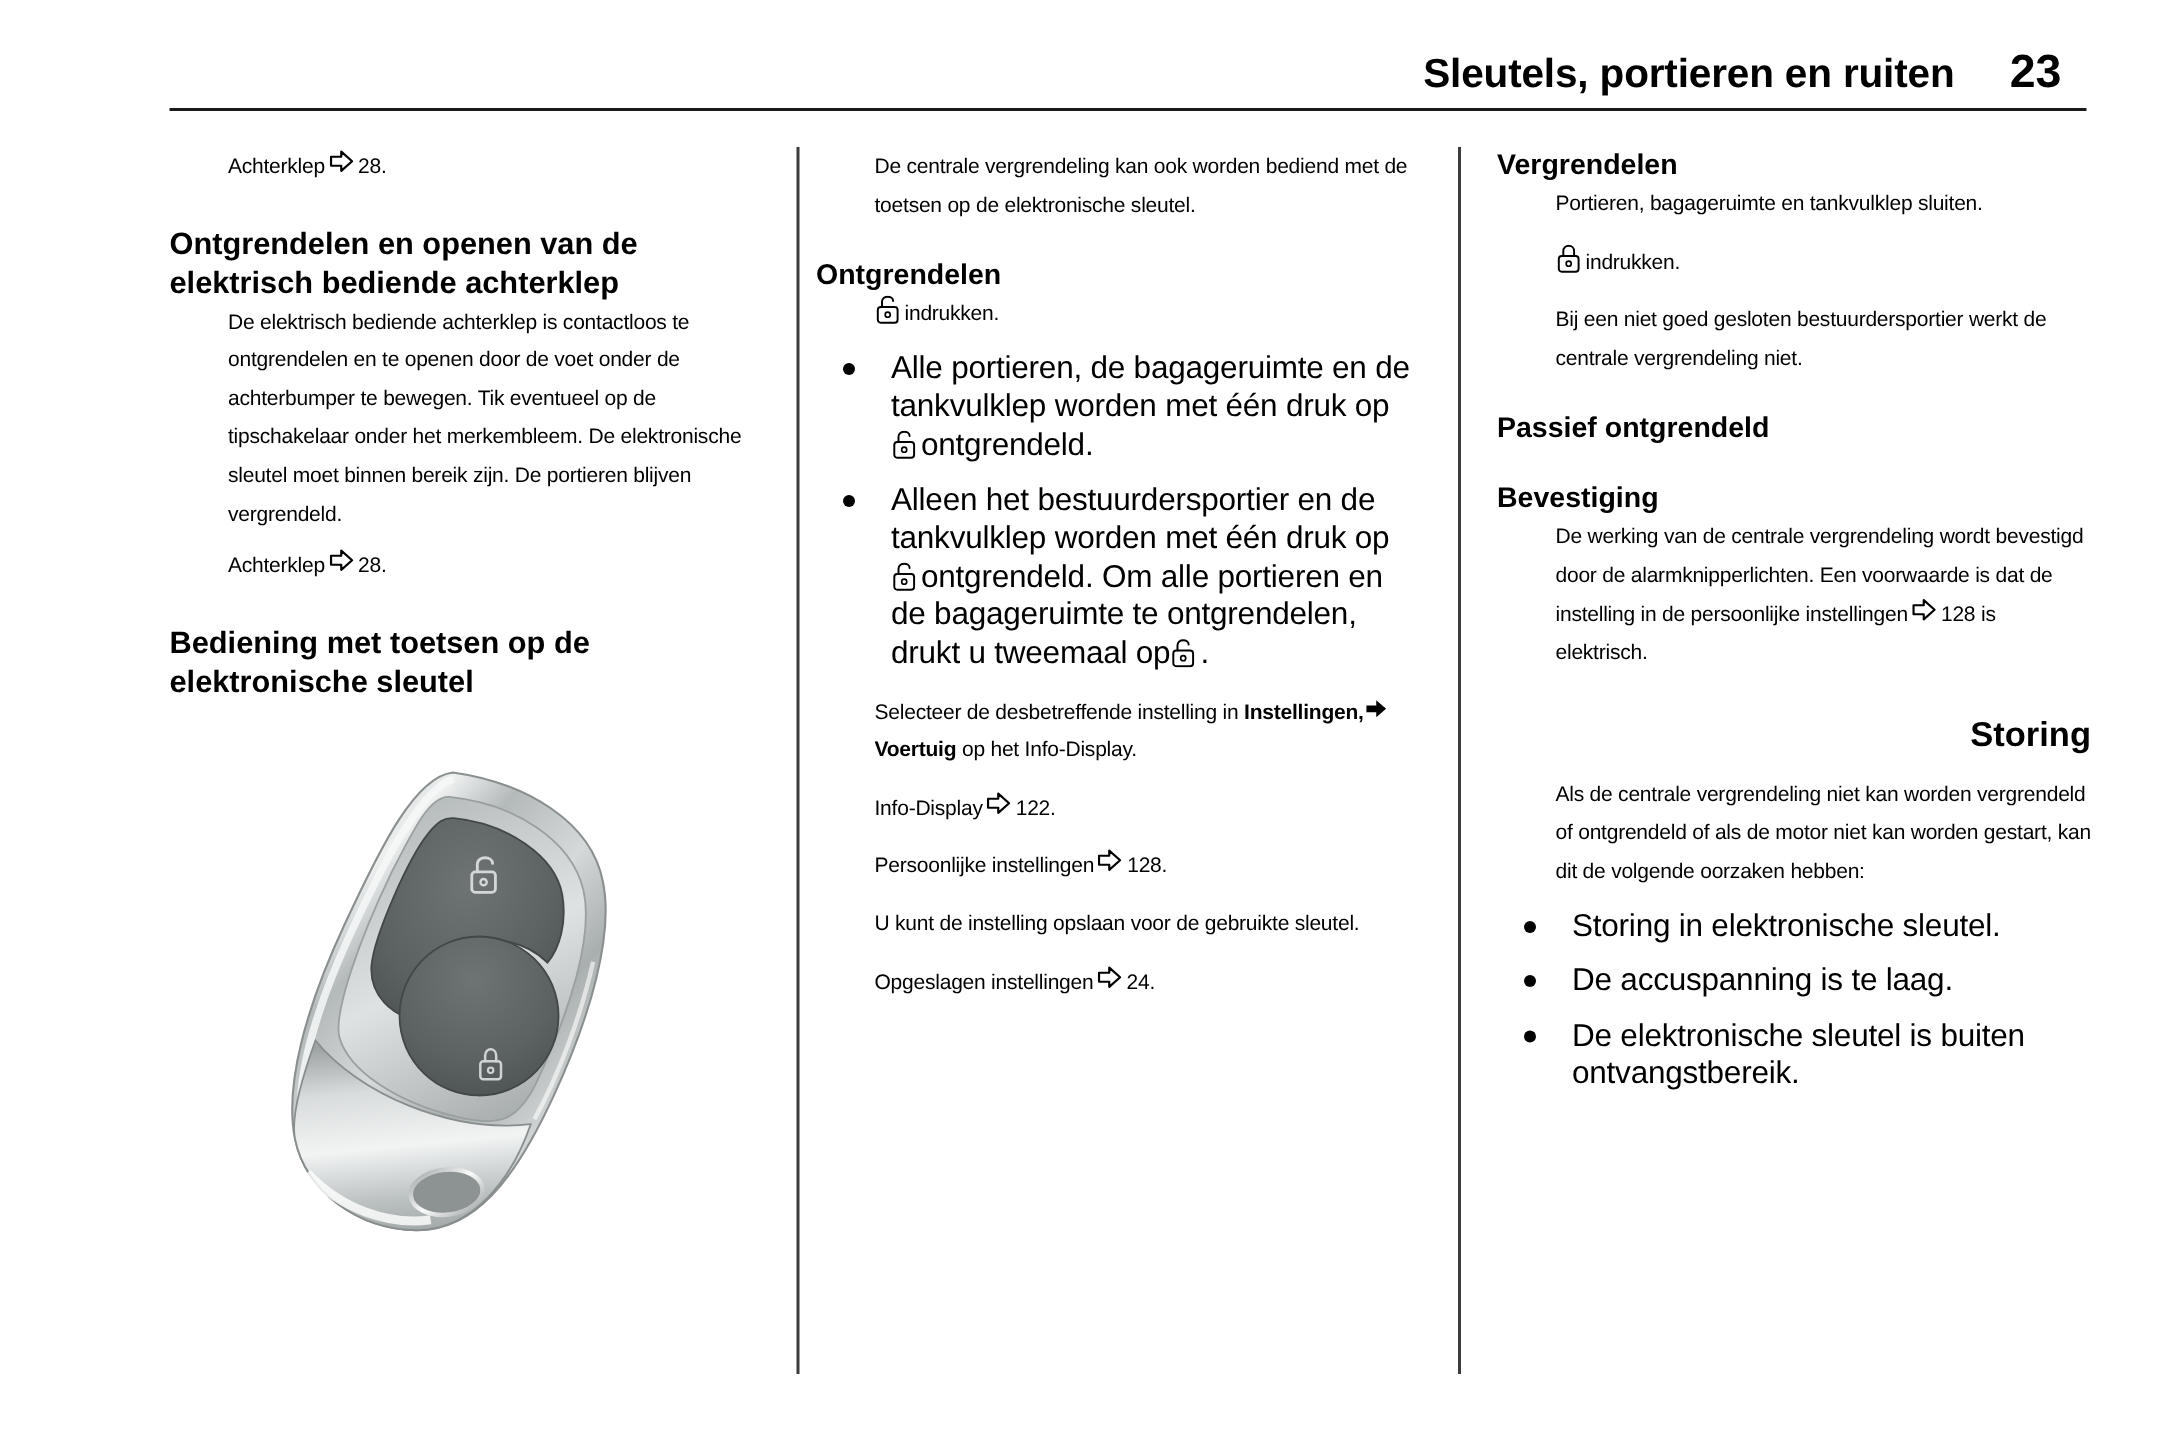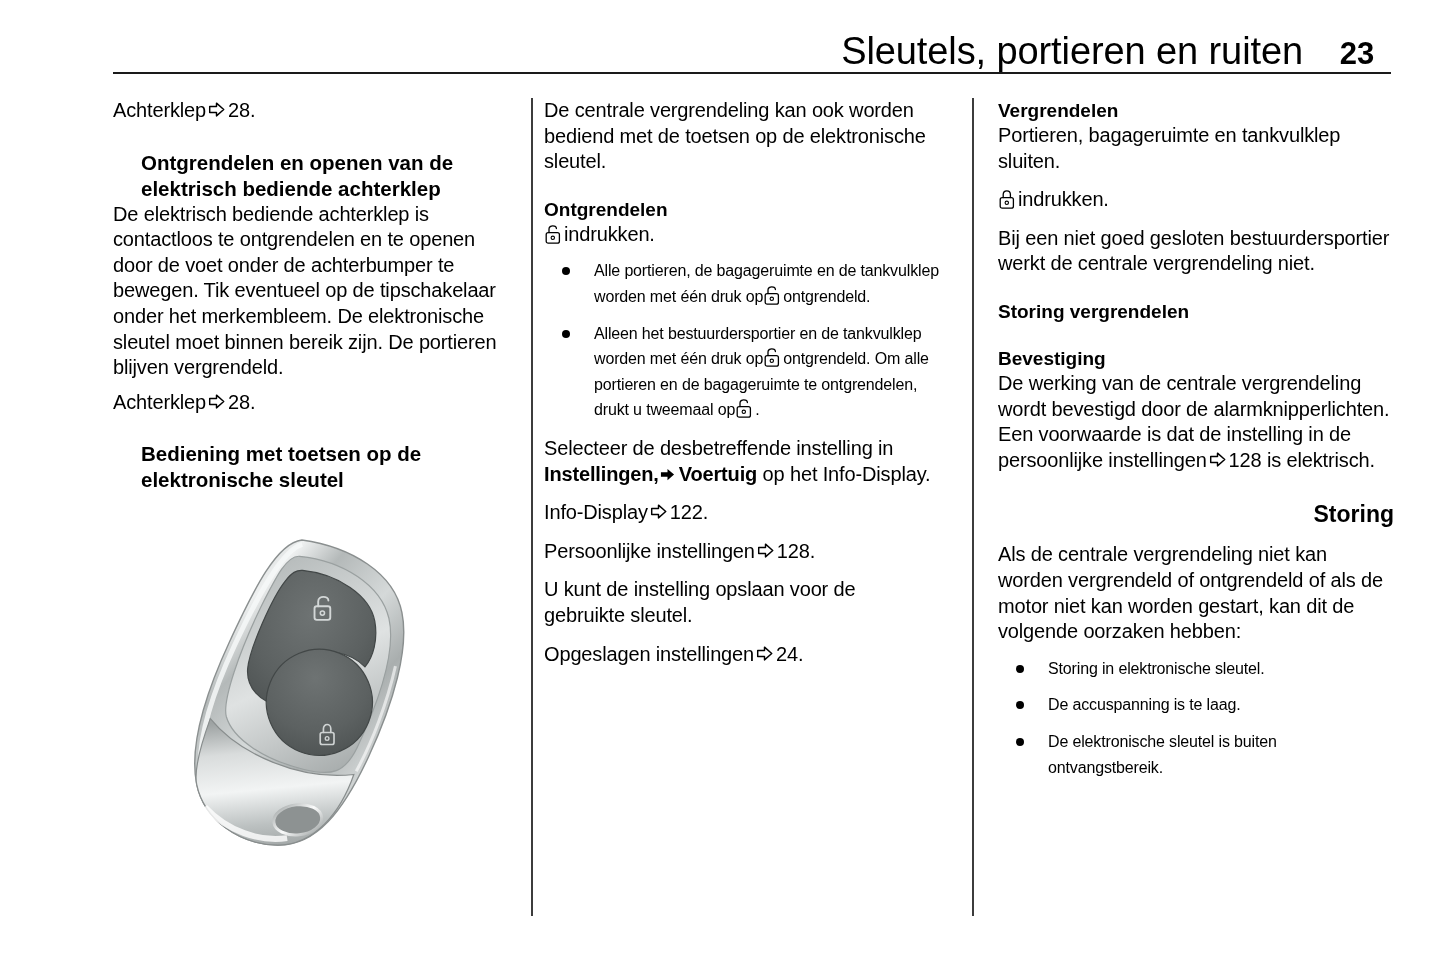--- a/index.html
+++ b/index.html
@@ -12,21 +12,21 @@
   }
   .page { position: relative; width: 1445px; height: 966px; background: #fff; }
 
   
   .header {
     position: absolute;
     left: 113px; top: 30px; width: 1278px;
     display: flex; align-items: baseline; justify-content: flex-end;
   }
   .header-title {
-    font-size: 38px; font-weight: normal; letter-spacing: -0.1px;
+    font-size: 27px; font-weight: bold; letter-spacing: -0.1px;
     white-space: nowrap;
   }
   .header-page {
     font-size: 31px; font-weight: bold;
     width: 88px; text-align: center; padding-left: 20px;
   }
   .header-rule {
     position: absolute; left: 113px; top: 72px; width: 1278px;
     height: 2px; background: #1a1a1a;
   }
@@ -45,44 +45,45 @@
   .vrule {
     position: absolute; top: 0; width: 1.6px; height: 818px;
     background: #3c3c3c;
   }
   .vrule-1 { left: 531px; }
   .vrule-2 { left: 972px; }
 
   
   .h2 {
     font-size: 20.5px; font-weight: bold; line-height: 26px;
-    margin-top: 26px; margin-bottom: 0; margin-left: 28px;
+    margin-top: 26px; margin-bottom: 0;
   }
   .h3 {
     font-size: 19px; font-weight: bold; line-height: 25px;
     margin-top: 22px;
   }
   .h3.tight { margin-top: 18px; }
   .h1big {
     font-size: 23px; font-weight: bold; line-height: 30px;
     margin-top: 26px;
     text-align: right;
   }
   p.body {
-    font-size: 20px; line-height: 25.6px;
+    font-size: 14px; line-height: 25.6px;
     margin-top: 13px;
     letter-spacing: -0.15px;
+    margin-left: 39px;
   }
   p.body.attached { margin-top: 0px; }
   p.body.tight { margin-top: 9px; }
 
   ul.bullets { list-style: none; margin-top: 11px; }
   ul.bullets li {
     position: relative;
-    font-size: 16px; line-height: 25.6px;
+    font-size: 21px; line-height: 25.6px;
     padding-left: 50px;
     margin-top: 11px;
     letter-spacing: -0.15px;
   }
   ul.bullets li:first-child { margin-top: 0; }
   ul.bullets li .dot {
     position: absolute; left: 18px; top: 9px;
     width: 8px; height: 8px; border-radius: 50%;
     background: #000;
   }
@@ -306,21 +307,21 @@
       <p class="body attached">Portieren, bagageruimte en tankvulklep sluiten.</p>
 
       <p class="body"><span class="lock-icon"><svg viewBox="0 0 16 19" width="16" height="19">
               <rect x="1.2" y="7.6" width="13.2" height="10.6" rx="2" fill="none" stroke="#000" stroke-width="1.3"></rect>
               <path d="M4.2 7.6 L4.2 4.4 C4.2 2.1 5.9 0.8 7.8 0.8 C9.7 0.8 11.4 2.1 11.4 4.4 L11.4 7.6" fill="none" stroke="#000" stroke-width="1.3" stroke-linecap="round"></path>
               <circle cx="7.8" cy="12.8" r="1.7" fill="none" stroke="#000" stroke-width="1.1"></circle>
             </svg></span><span>indrukken.</span></p>
 
       <p class="body">Bij een niet goed gesloten bestuurdersportier werkt de centrale vergrendeling niet.</p>
 
-      <h3 class="h3">Storing vergrendelen</h3>
+      <h3 class="h3">Passief ontgrendeld</h3>
 
 
       <h3 class="h3">Bevestiging</h3>
 
       <p class="body attached"><span>De werking van de centrale vergrendeling wordt bevestigd door de alarmknipperlichten. Een voorwaarde is dat de instelling in de persoonlijke instellingen</span><span class="ref-arrow"><svg viewBox="0 0 20 20" width="17" height="17">
               <path d="M2 6.5 L10 6.5 L10 2.5 L18.5 10 L10 17.5 L10 13.5 L2 13.5 Z" fill="none" stroke="#000" stroke-width="1.7" stroke-linejoin="round"></path>
             </svg></span><span>128</span> <span>is elektrisch.</span></p>
 
       <h2 class="h1big">Storing</h2>
 

